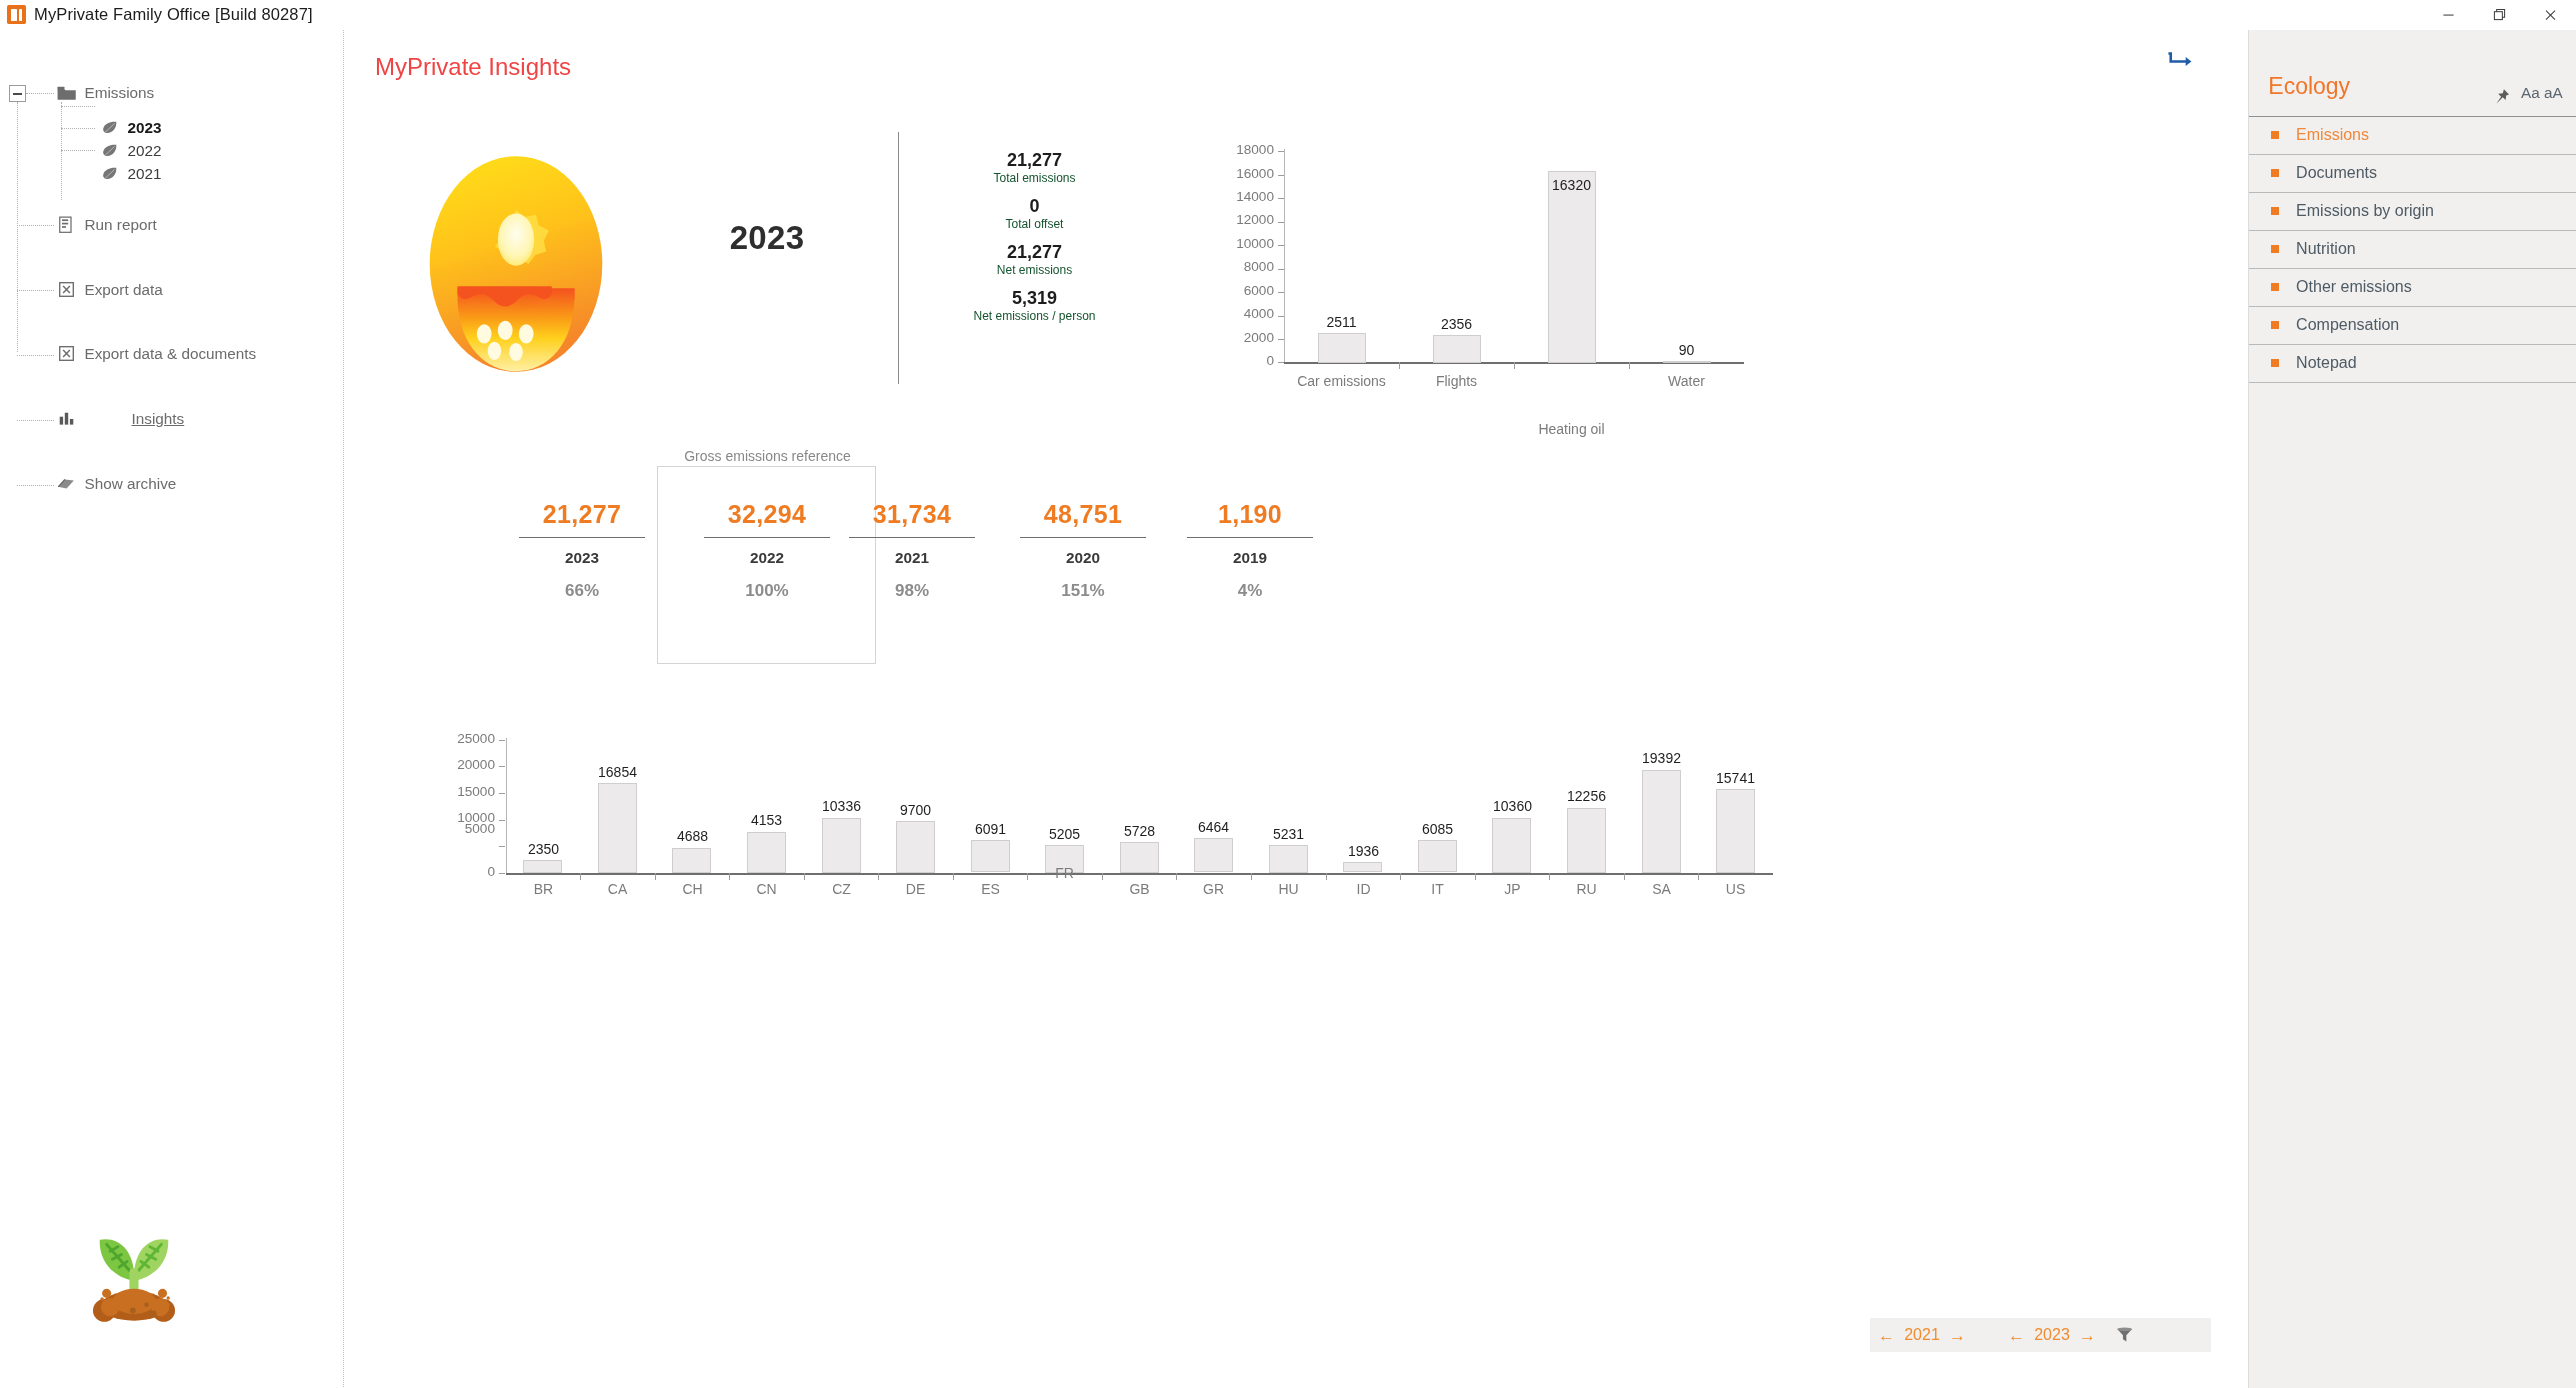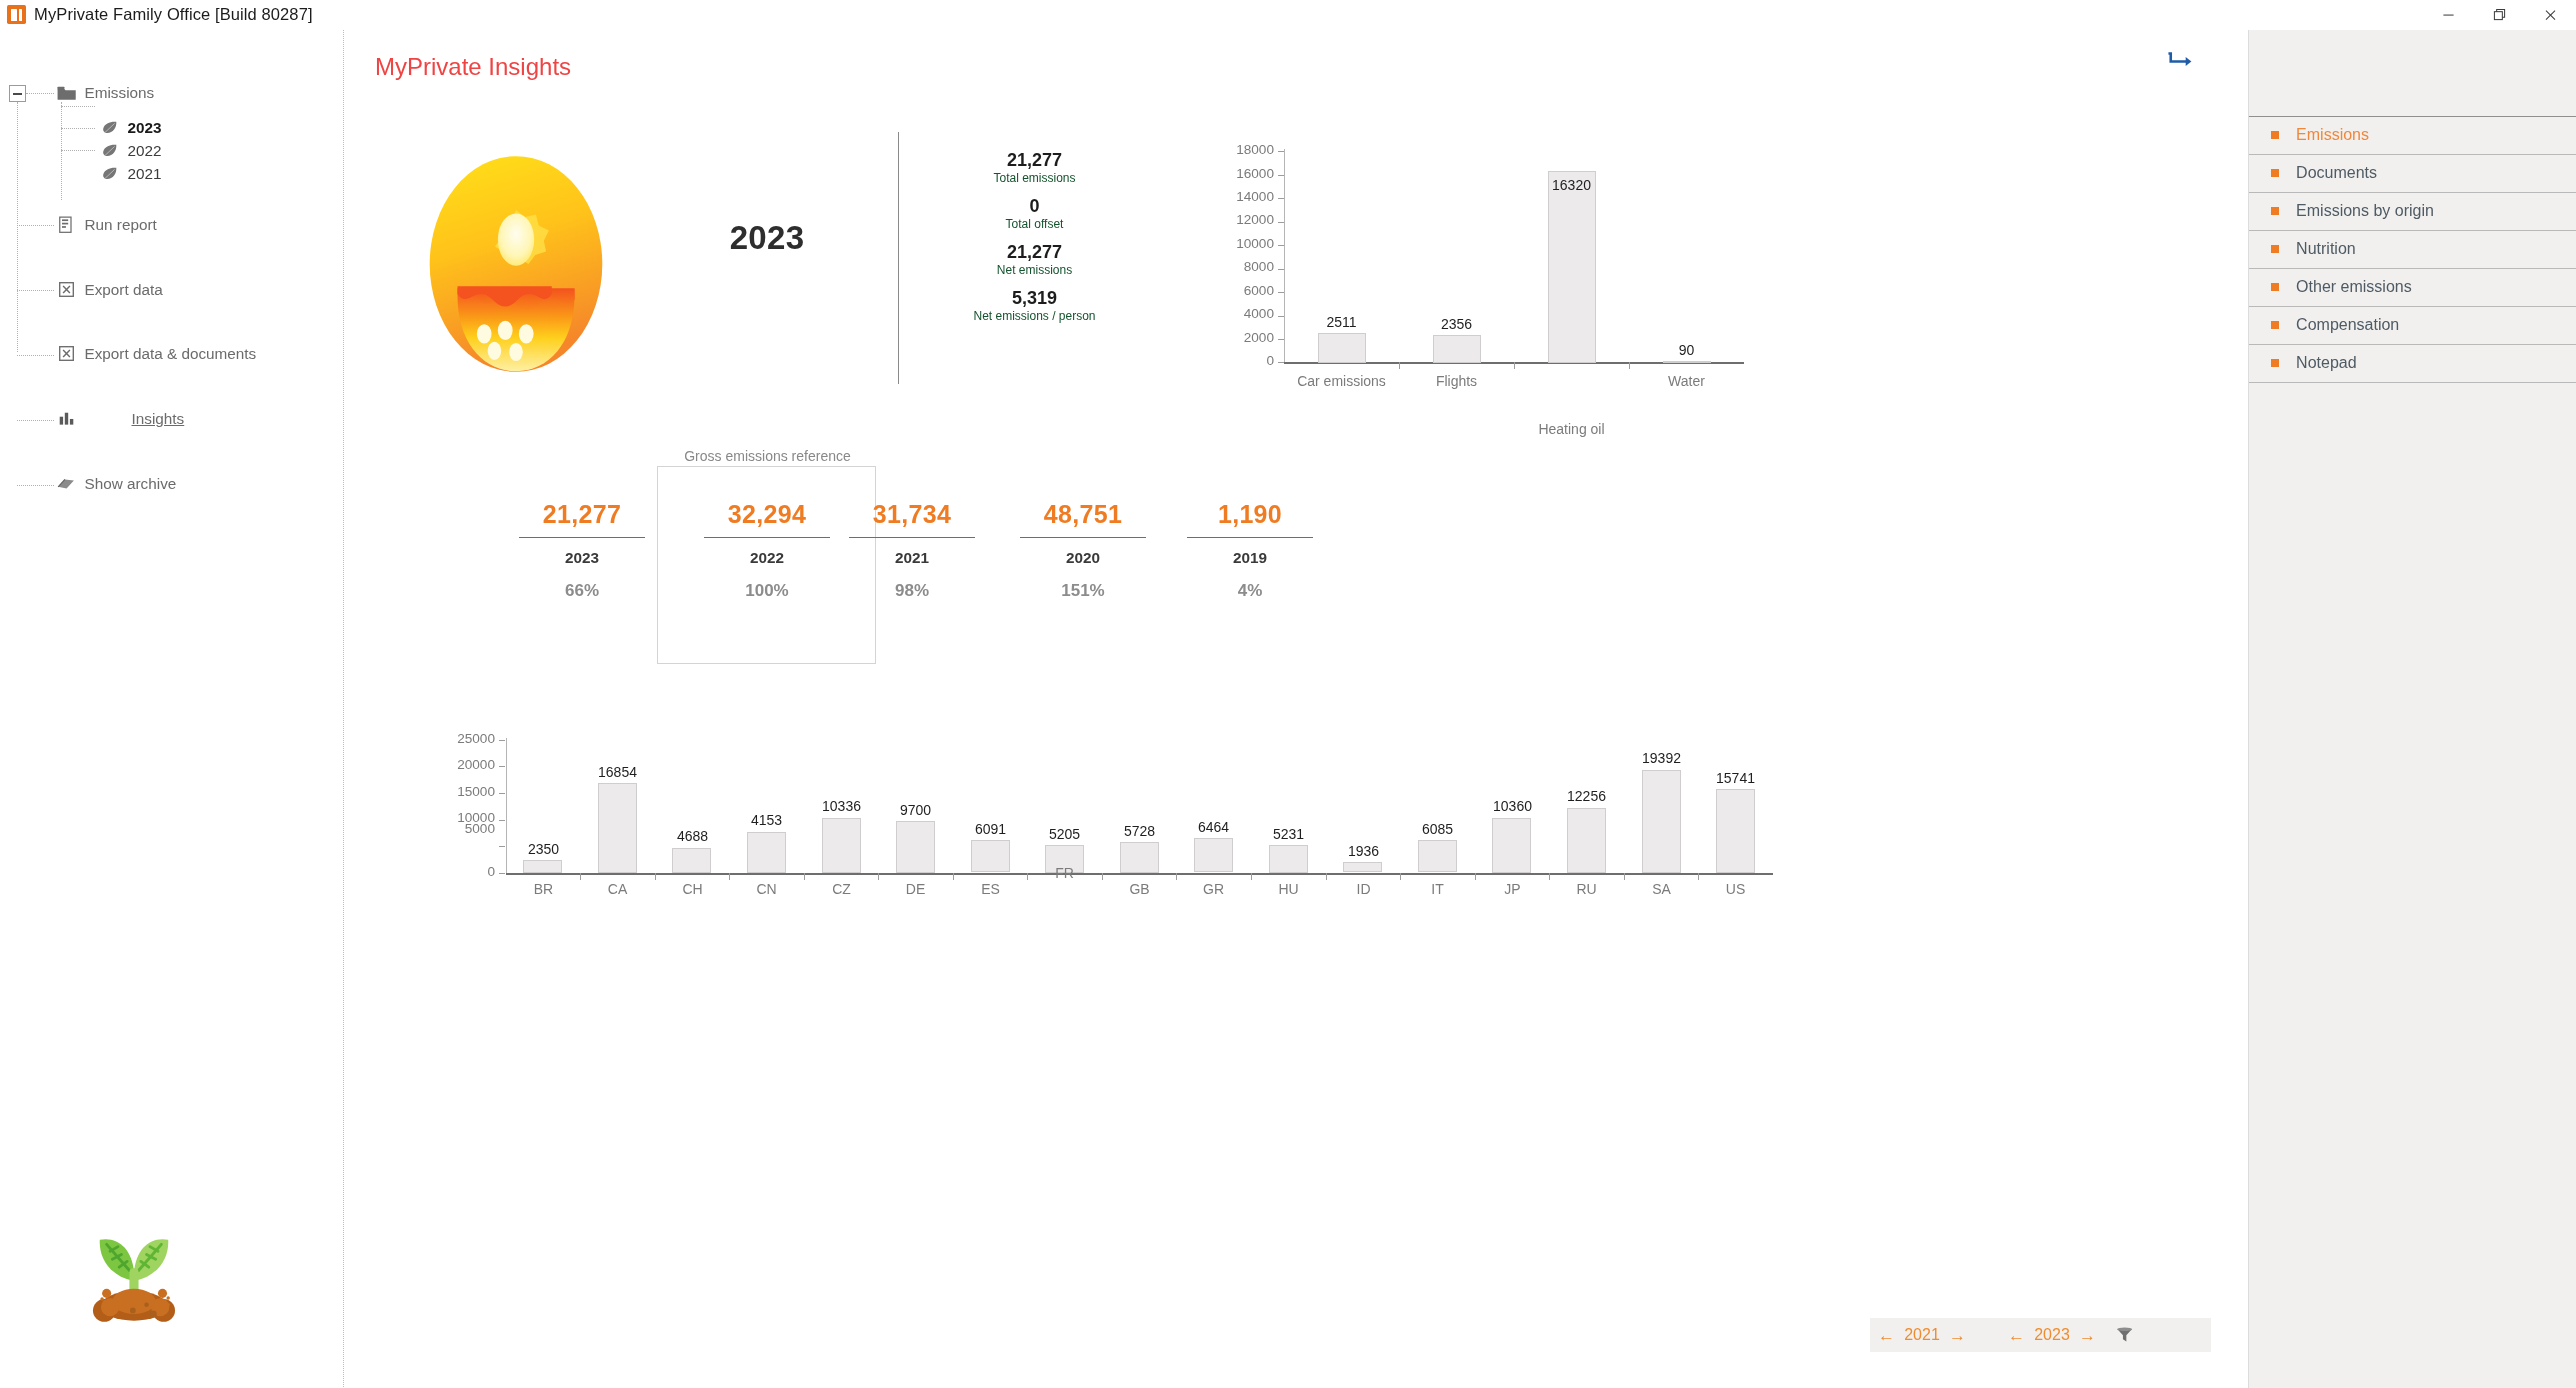--- a/index.html
+++ b/index.html
@@ -546,20 +546,29 @@
 </div>
 
 <div class="circle-back">
   <svg width="23" height="23" viewBox="0 0 40 40">
     <path d="M34 20 H12" stroke="#fbb06a" stroke-width="7" stroke-linecap="butt"></path>
     <path d="M17 8 L5 20 L17 32 Z" fill="#fbb06a"></path>
   </svg>
 </div>
 
 <div class="rpanel">
+  <div class="rp-head">
+    <div class="rp-title">Ecology</div>
+    <div class="rp-pin">
+      <svg width="19.3" height="19.3" viewBox="0 0 34 34">
+        <path d="M21 4 l9 9 -5 2 -1 8 -5 -5 -11 11 8 -12 -5 -5 8 -1 z" fill="#5c5c5c"></path>
+      </svg>
+    </div>
+    <div class="rp-aa">Aa aA</div>
+  </div>
   <div class="rp-list" id="rp-list">
       <div class="rp-item">
         <span class="rp-bullet"></span>
         <span class="rp-label active">Emissions</span>
       </div>
       <div class="rp-item">
         <span class="rp-bullet"></span>
         <span class="rp-label">Documents</span>
       </div>
       <div class="rp-item">

